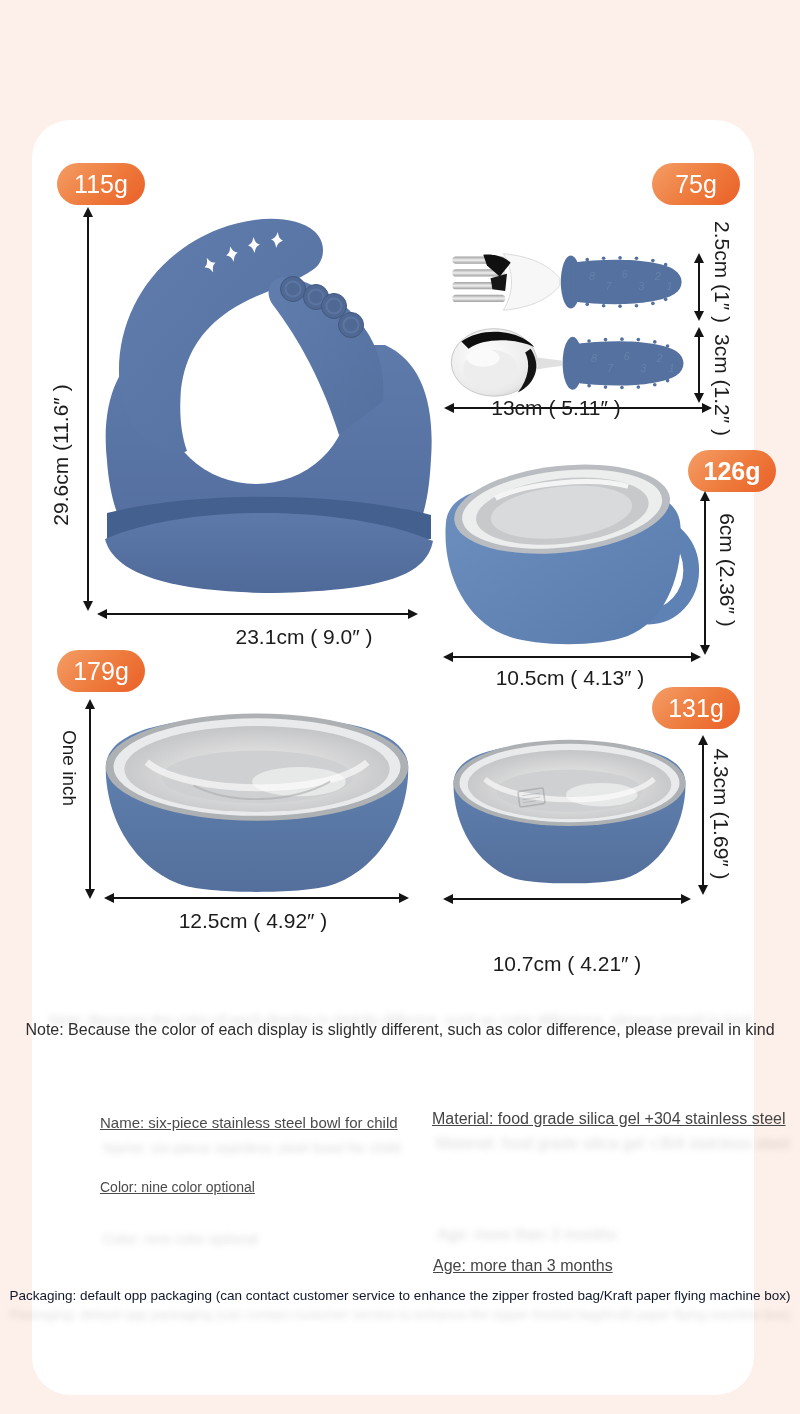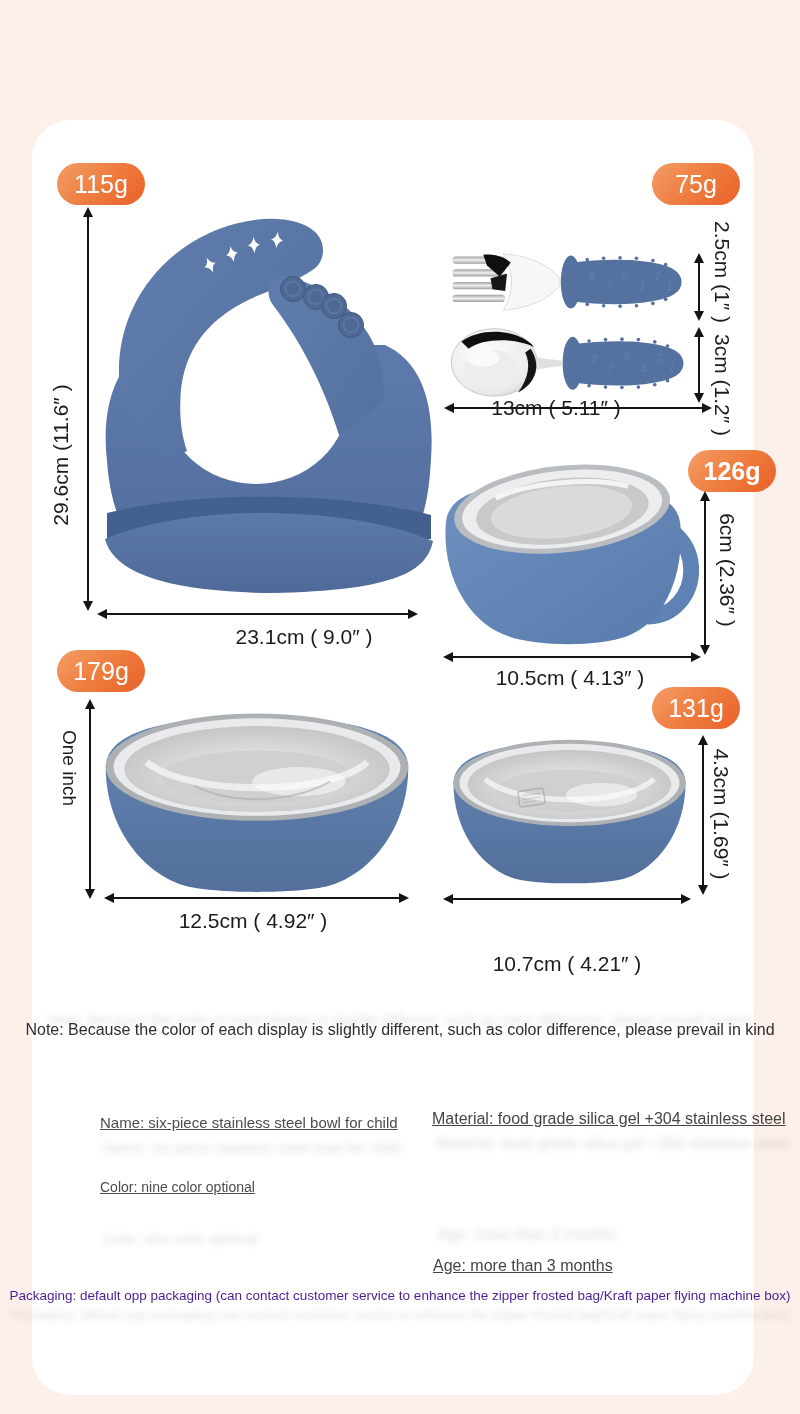--- a/index.html
+++ b/index.html
@@ -40,21 +40,21 @@
     border-top:5px solid transparent; border-bottom:5px solid transparent; border-right:10px solid #141414; }
   .arr.h::after  { content:""; position:absolute; top:-4px; right:-9px;
     border-top:5px solid transparent; border-bottom:5px solid transparent; border-left:10px solid #141414; }
   .note1 { position:absolute; top:993px; left:0; width:100%; text-align:center;
     font-size:16px; color:#2e2e2e;margin-top:28px; }
   .note2 { position:absolute; top:1028px; left:0; width:100%; text-align:center;
     font-size:14px; color:#a5a5a5; }
   .detail { position:absolute; font-size:15px; color:#4b4b4b; white-space:nowrap;text-decoration:underline; }
   .detail.big { font-size:16px; color:#454545; }
   .pack { position:absolute; top:1288px; left:0; width:100%; text-align:center;
-    font-size:13.5px; color:#4c1d95; }
+    font-size:13.5px; color:#0f172a; }
   .ghost { position:absolute; filter:blur(3px); opacity:.2; color:#555;
     white-space:nowrap; pointer-events:none; }
   .ghost.centered { left:0; width:100%; text-align:center; white-space:normal; }
 </style>
 </head>
 <body>
 
 <div class="page">
 
 

